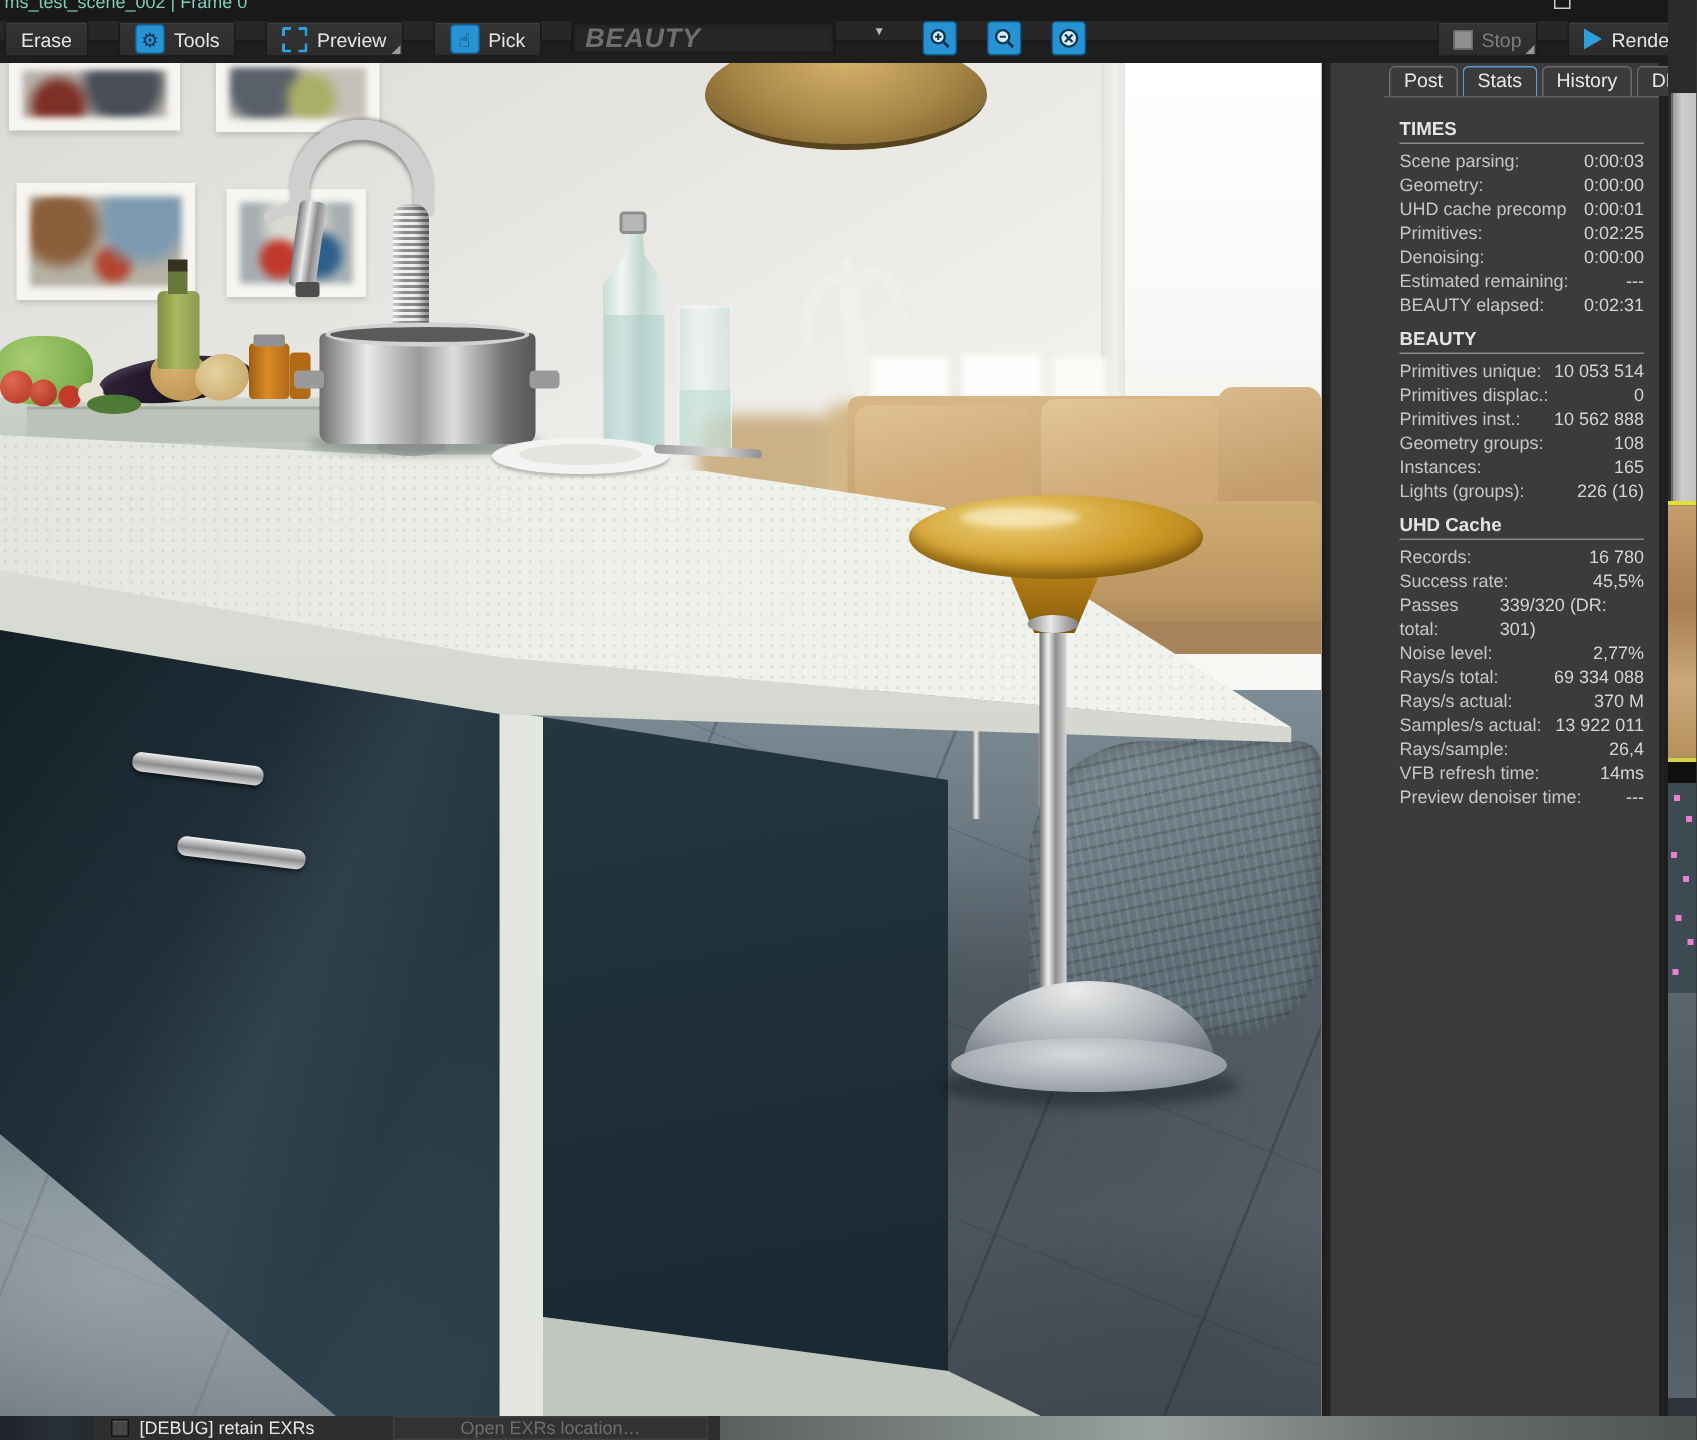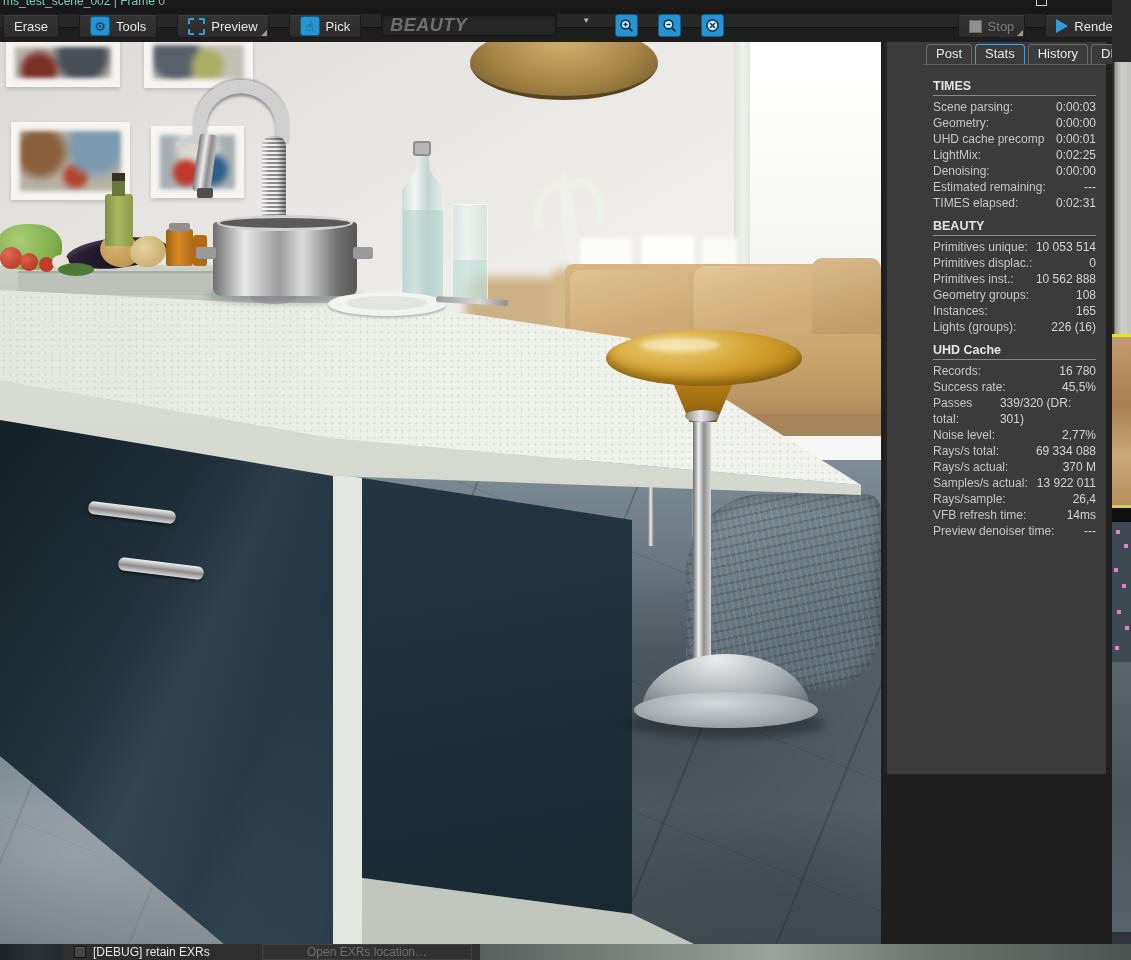--- a/index.html
+++ b/index.html
@@ -33,21 +33,21 @@
   .combo-arrow { width:18px; height:100%; display:flex; align-items:center; justify-content:center; color:#b8b8b8; font-size:8px; }
   .zbtn { width:23px; height:23px; border-radius:3px; background:#2793d2; border:1px solid #0e5c8c;
     display:flex; align-items:center; justify-content:center; }
   .tb-spacer { flex:1; }
   .tbtn.disabled { color:#7d7d7d; }
   .stop-ic { width:13px; height:13px; background:#8f8f8f; border:1px solid #6a6a6a; }
   .play-ic { width:0; height:0; border-style:solid; border-width:7px 0 7px 12px; border-color:transparent transparent transparent #2e9fd8; }
 
   
   .canvas { left:0; top:42px; width:881px; height:902px; overflow:hidden; background:#e9e7e3; }
-  .panel { left:884px; top:42px; width:225px; height:732px; background:#3b3b3b; border-left:3px solid #232323; border-right:3px solid #1f1f1f; }
+  .panel { left:884px; top:42px; width:225px; height:902px; background:#3b3b3b; border-left:3px solid #232323; border-right:3px solid #1f1f1f; }
   .tabs { display:flex; gap:3px; padding:2px 0 0 3px; height:23px; border-bottom:1px solid #5e5e5e; }
   .tab { padding:1px 9px 2px 9px; font-size:13px; color:#e8e8e8; background:#3b3b3b;
     border:1px solid #6b6b6b; border-bottom:none; border-radius:4px 4px 0 0; }
   .tab.active { border-color:#5b9bd5; }
   .stats { padding:6px 10px 0 10px; }
   .sec-title { font-size:12.5px; font-weight:bold; color:#e4e4e4; padding:8px 0 2px 0;
     border-bottom:1px solid #8a8a8a; margin-bottom:3px; }
   .stat-row { display:flex; justify-content:space-between; font-size:12px; line-height:16px; }
   .stat-row .lbl { color:#c6c6c6; }
   .stat-row .val { color:#d4d4d4; }
@@ -442,33 +442,33 @@
         </div>
         <div class="stat-row">
           <span class="lbl">Geometry:</span>
           <span class="val">0:00:00</span>
         </div>
         <div class="stat-row">
           <span class="lbl">UHD cache precomp</span>
           <span class="val">0:00:01</span>
         </div>
         <div class="stat-row">
-          <span class="lbl">LightMix:</span>
+          <span class="lbl">Primitives:</span>
           <span class="val">0:02:25</span>
         </div>
         <div class="stat-row">
           <span class="lbl">Denoising:</span>
           <span class="val">0:00:00</span>
         </div>
         <div class="stat-row">
           <span class="lbl">Estimated remaining:</span>
           <span class="val">---</span>
         </div>
         <div class="stat-row">
-          <span class="lbl">TIMES elapsed:</span>
+          <span class="lbl">BEAUTY elapsed:</span>
           <span class="val">0:02:31</span>
         </div>
         <div class="sec-title">BEAUTY</div>
         <div class="stat-row">
           <span class="lbl">Primitives unique:</span>
           <span class="val">10 053 514</span>
         </div>
         <div class="stat-row">
           <span class="lbl">Primitives displac.:</span>
           <span class="val">0</span>

